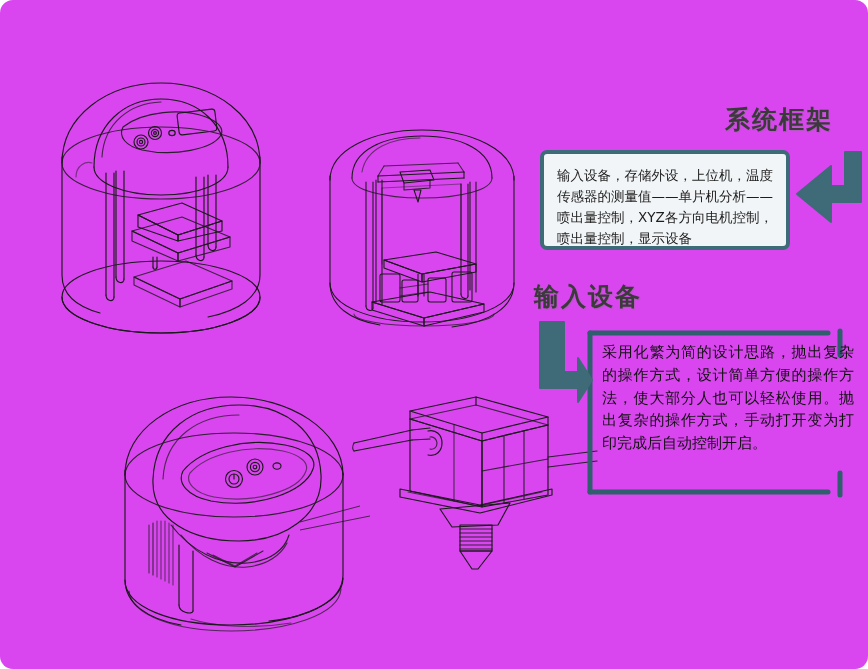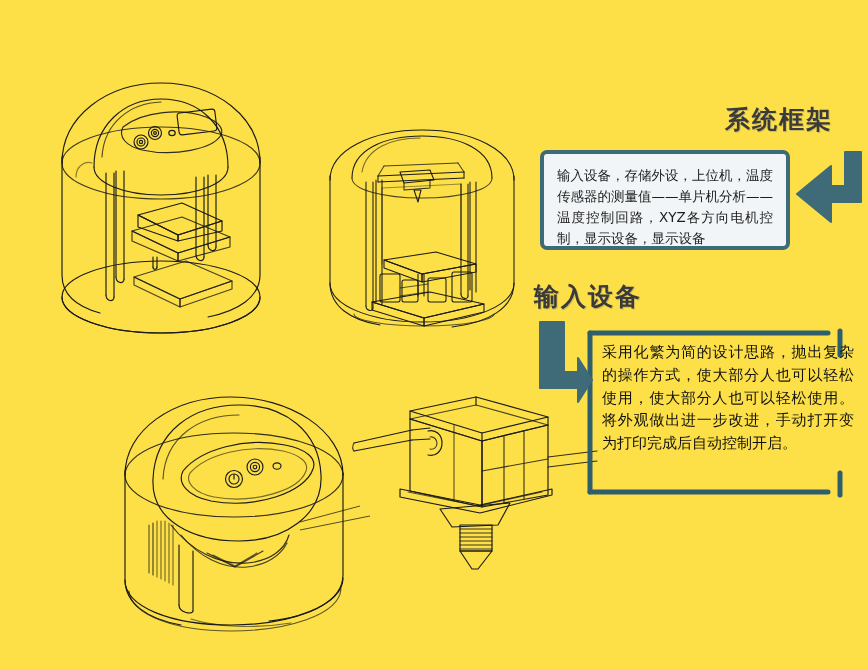--- a/index.html
+++ b/index.html
@@ -7,22 +7,23 @@
     padding: 0;
     background: #ffffff;
   }
   body {
     font-family: "Liberation Sans", "DejaVu Sans", sans-serif;
   }
   #page {
     position: relative;
     width: 868px;
     height: 669px;
-    background: #fde047;
+    background: #d946ef;
     overflow: hidden;
+    border-radius: 13px;
   }
   .abs { position: absolute; }
 
   
   .illus { position: absolute; }
   .illus svg { display: block; overflow: visible; }
 
   
   .section-title {
     position: absolute;
@@ -319,41 +320,41 @@
   </div>
 
   <svg class="abs" style="left:300px; top:470px;" width="300" height="120" fill="none" stroke="#1a1a1a" stroke-width="1" stroke-opacity="0.75">
     <path d="M0 52 L60 36"></path>
     <path d="M0 60 L70 46"></path>
   </svg>
 
   <div class="section-title" style="left:725px; top:103px;">系统框架</div>
 
   <div class="callout-filled" style="left:540px; top:150px; width:250px; height:100px;">
-    <div class="body-text">输入设备，存储外设，上位机，温度传感器的测量值——单片机分析——温度控制回路，XYZ各方向电机控制，显示设备，显示设备</div>
+    <div class="body-text">输入设备，存储外设，上位机，温度传感器的测量值——单片机分析——喷出量控制，XYZ各方向电机控制，喷出量控制，显示设备</div>
   </div>
 
   <svg class="arrow" style="left:793px; top:148px;" width="72" height="92" viewBox="0 0 72 92">
     <path d="M68 4 L68 54 L38 54 L38 74 L4 46 L38 18 L38 38 L52 38 L52 4 Z" fill="#3f6b78" stroke="#3f6b78" stroke-width="2" stroke-linejoin="round"></path>
   </svg>
 
   <div class="section-title" style="left:534px; top:280px;">输入设备</div>
 
   <div class="callout-bracket" style="left:582px; top:325px; width:288px; height:175px;">
     <svg class="frame" viewBox="0 0 288 175" preserveAspectRatio="none" fill="none" stroke="#2f5f6d" stroke-width="5" stroke-linecap="round" stroke-linejoin="round">
 
       <path d="M8 8 L8 167"></path>
 
       <path d="M8 8 L246 8"></path>
 
       <path d="M8 167 L246 167"></path>
 
       <path d="M258 6 L258 30"></path>
       <path d="M258 148 L258 170"></path>
     </svg>
-    <div class="txt">采用化繁为简的设计思路，抛出复杂的操作方式，使大部分人也可以轻松使用，使大部分人也可以轻松使用。将外观做出进一步改进，手动打开变为打印完成后自动控制开启。</div>
+    <div class="txt">采用化繁为简的设计思路，抛出复杂的操作方式，设计简单方便的操作方法，使大部分人也可以轻松使用。抛出复杂的操作方式，手动打开变为打印完成后自动控制开启。</div>
   </div>
 
   <svg class="arrow" style="left:530px; top:318px;" width="64" height="96" viewBox="0 0 64 96">
     <path d="M10 4 L34 4 L34 54 L48 54 L48 40 L62 62 L48 84 L48 70 L10 70 Z" fill="#3f6b78" stroke="#3f6b78" stroke-width="2" stroke-linejoin="round"></path>
   </svg>
 
 </div>
 
 </body></html>

